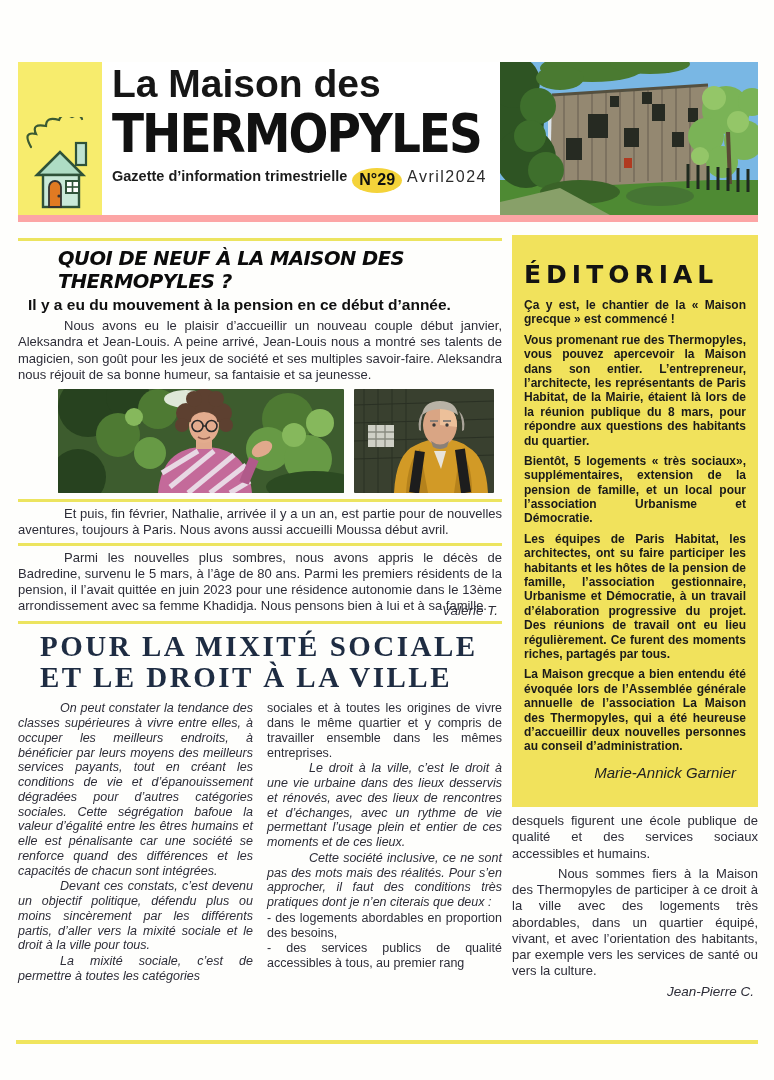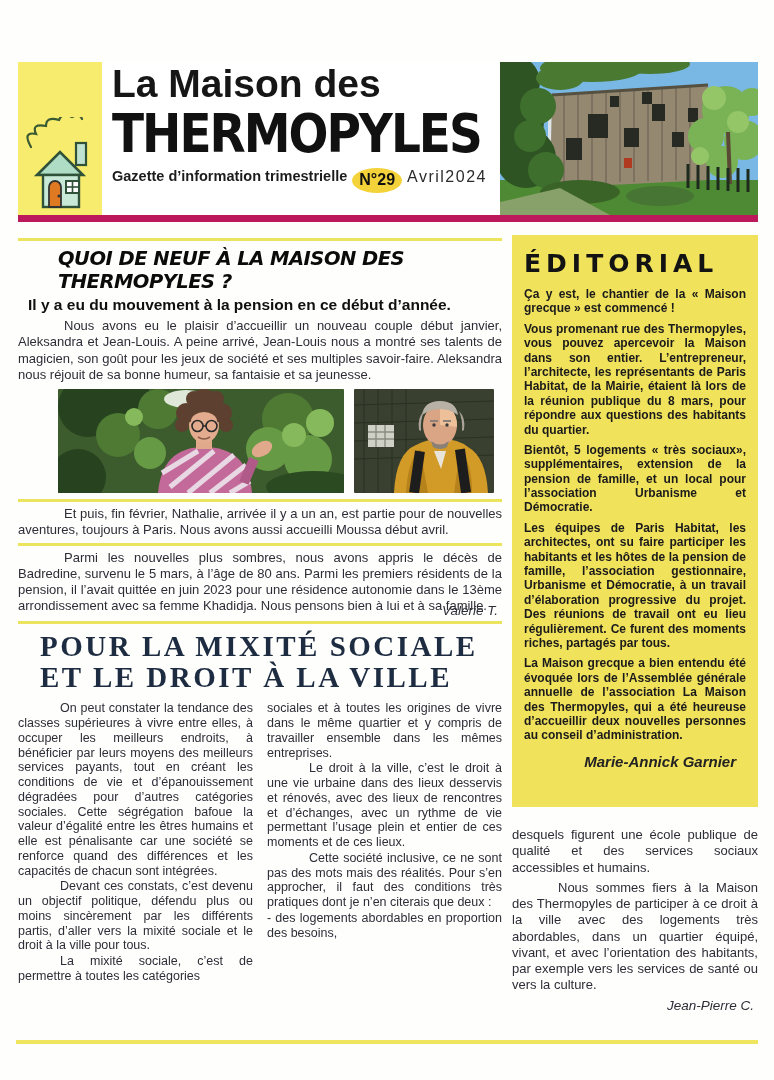--- a/index.html
+++ b/index.html
@@ -1,20 +1,20 @@
 <!DOCTYPE html>
 <html><head>
 <meta charset="utf-8">
 <style>
   html,body{margin:0;padding:0;background:#ffffff;}
   .page{position:relative;width:774px;height:1080px;background:#fefefc;overflow:hidden;
         font-family:"Liberation Sans",sans-serif;}
   
   .masthead{position:absolute;top:62px;left:18px;right:16px;height:153px;display:flex;
-            border-bottom:7px solid #be185d;box-sizing:content-box;}
+            border-bottom:7px solid #fca5a5;box-sizing:content-box;}
   .logo-cell{width:84px;background:#f7ec6d;position:relative;flex:none;}
   .logo-cell svg{position:absolute;bottom:2px;left:1px;}
   .title-cell{flex:1;background:#ffffff;padding:2px 0 0 10px;overflow:hidden;}
   .t1{font-size:39px;font-weight:700;color:#161616;letter-spacing:0;line-height:1.05;}
   .t2{font-family:"DejaVu Sans",sans-serif;font-size:47px;font-weight:900;color:#111111;
       letter-spacing:-2px;line-height:1.0;margin-top:2px;transform:scaleY(1.12);transform-origin:left top;}
   .subrow{display:flex;align-items:flex-start;gap:5px;margin-top:14px;white-space:nowrap;}
   .gazette{font-size:14.5px;font-weight:700;color:#1c1c1c;}
   .badge{background:#f4d33a;border-radius:50%;padding:3px 7px 4px;font-size:16px;font-weight:800;color:#101010;}
   .mdate{font-size:16px;letter-spacing:1.5px;color:#2b2b2b;font-weight:400;}
@@ -32,29 +32,29 @@
   .body-p{font-size:13px;line-height:1.25;text-align:justify;color:#2d2d38;margin:4px 0;text-indent:46px;}
   .photos-row{display:flex;gap:10px;margin:6px 0 6px 40px;}
   .photos-row svg{display:block;border-radius:1px;}
   .sig-float{text-align:right;font-style:italic;font-size:13.5px;color:#2d2d38;margin-top:-16px;padding-right:4px;}
   
   .stencil{font-family:"Liberation Serif",serif;font-weight:900;font-size:29px;letter-spacing:2.5px;
            color:#1e2c42;line-height:1.1;margin:7px 0 7px;padding-left:22px;}
   .cols{display:flex;gap:14px;}
   .col{flex:1;min-width:0;}
   .col p{font-size:12.5px;line-height:1.18;text-align:justify;color:#2d2d38;margin:0 0 1px;}
-  .col p.ind{text-indent:42px;}
+  .col p.ind{text-indent:42px;font-style:italic;}
   
   .edito{background:#f1e25c;padding:10px 12px 8px;box-sizing:border-box;min-height:572px;}
   .edito h2{font-family:"DejaVu Sans",sans-serif;font-size:25px;font-weight:800;letter-spacing:5px;
-            color:#131313;margin:4px 0 9px;}
+            color:#131313;margin:15px 0 9px;}
   .edito p{font-size:12px;font-weight:700;line-height:1.2;text-align:justify;color:#1a1a1a;margin:0 0 6px;}
-  .edito .sig{text-align:right;font-style:italic;font-weight:700;font-size:15px;color:#222;
+  .edito .sig{text-align:right;font-style:italic;font-weight:400;font-size:15px;color:#222;
               padding-right:10px;margin-top:10px;}
-  .col3{padding-top:20px;}
+  .col3{padding-top:6px;}
   .col3 p{font-size:13px;line-height:1.25;text-align:justify;color:#2d2d38;margin:0 0 4px;}
   .col3 p.ind{text-indent:46px;}
   .col3 .sig{text-align:right;font-style:italic;font-size:13.5px;color:#2d2d38;padding-right:4px;}
   .bottom-rule{height:4px;background:#f0e55e;margin:10px 8px 0;}
 </style>
 </head>
 <body>
 
 <div class="page">
 
@@ -271,20 +271,21 @@
         <div class="col">
           <p class="ind">On peut constater la tendance des classes supérieures à vivre entre elles, à occuper les meilleurs endroits, à bénéficier par leurs moyens des meilleurs services payants, tout en créant les conditions de vie et d’épanouissement dégradées pour d’autres catégories sociales. Cette ségrégation bafoue la valeur d’égalité entre les êtres humains et elle est pénalisante car une société se renforce quand des différences et les capacités de chacun sont intégrées.</p>
           <p class="ind">Devant ces constats, c’est devenu un objectif politique, défendu plus ou moins sincèrement par les différents partis, d’aller vers la mixité sociale et le droit à la ville pour tous.</p>
           <p class="ind">La mixité sociale, c’est de permettre à toutes les catégories</p>
         </div>
         <div class="col">
           <p>sociales et à toutes les origines de vivre dans le même quartier et y compris de travailler ensemble dans les mêmes entreprises.</p>
           <p class="ind">Le droit à la ville, c’est le droit à une vie urbaine dans des lieux desservis et rénovés, avec des lieux de rencontres et d’échanges, avec un rythme de vie permettant l’usage plein et entier de ces moments et de ces lieux.</p>
           <p class="ind">Cette société inclusive, ce ne sont  pas des mots mais des réalités. Pour s’en approcher, il faut des conditions très pratiques dont je n’en citerais que deux :</p>
           <p>-    des logements abordables en proportion des besoins,</p>
+          <p>-    des services publics de qualité accessibles à tous, au premier rang</p>
         </div>
       </div>
     </div>
 
     <aside class="sidecol">
       <div class="edito">
         <h2>ÉDITORIAL</h2>
         <p>Ça y est, le chantier de la « Maison grecque » est commencé !</p>
         <p>Vous promenant rue des Thermopyles, vous pouvez apercevoir la Maison dans son entier. L’entrepreneur, l’architecte, les représentants de Paris Habitat, de la Mairie, étaient là lors de la réunion publique du 8 mars, pour répondre aux questions des habitants du quartier.</p>
         <p>Bientôt, 5 logements « très sociaux», supplémentaires, extension de la pension de famille, et un local pour l’association Urbanisme et Démocratie.</p>

